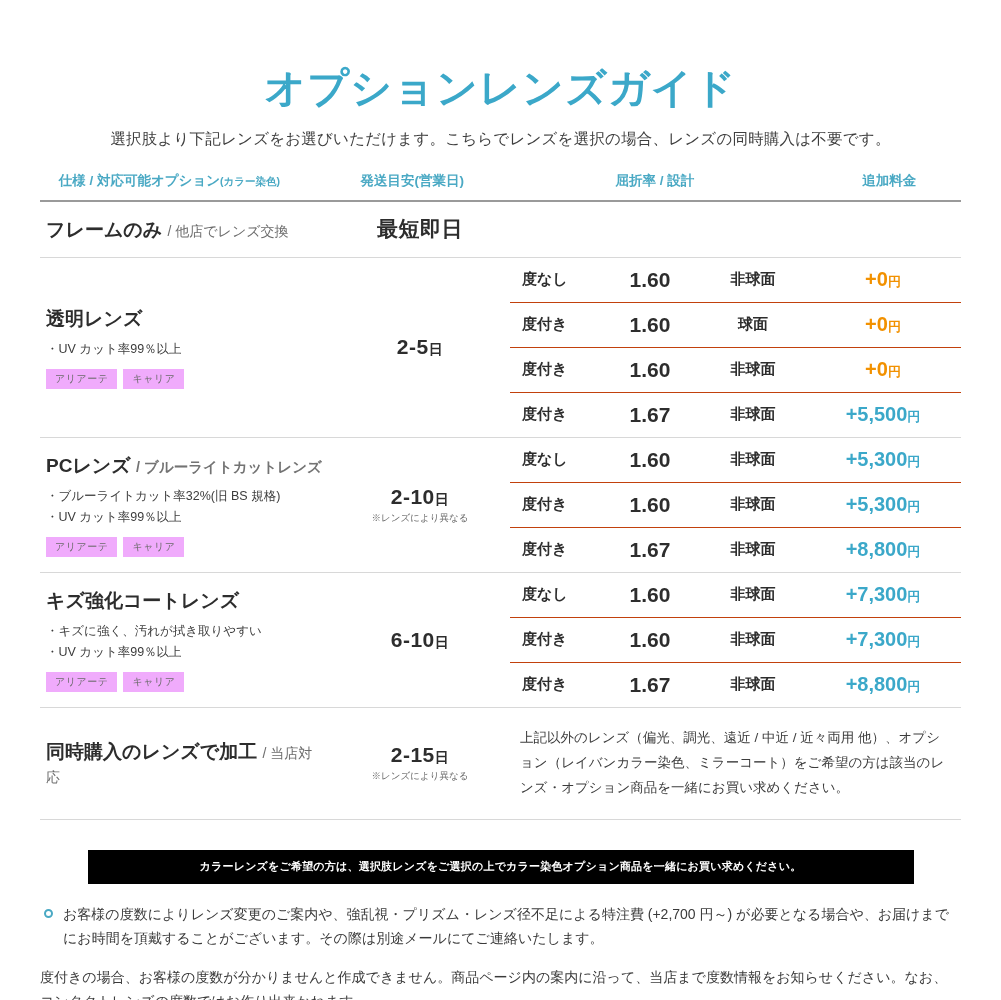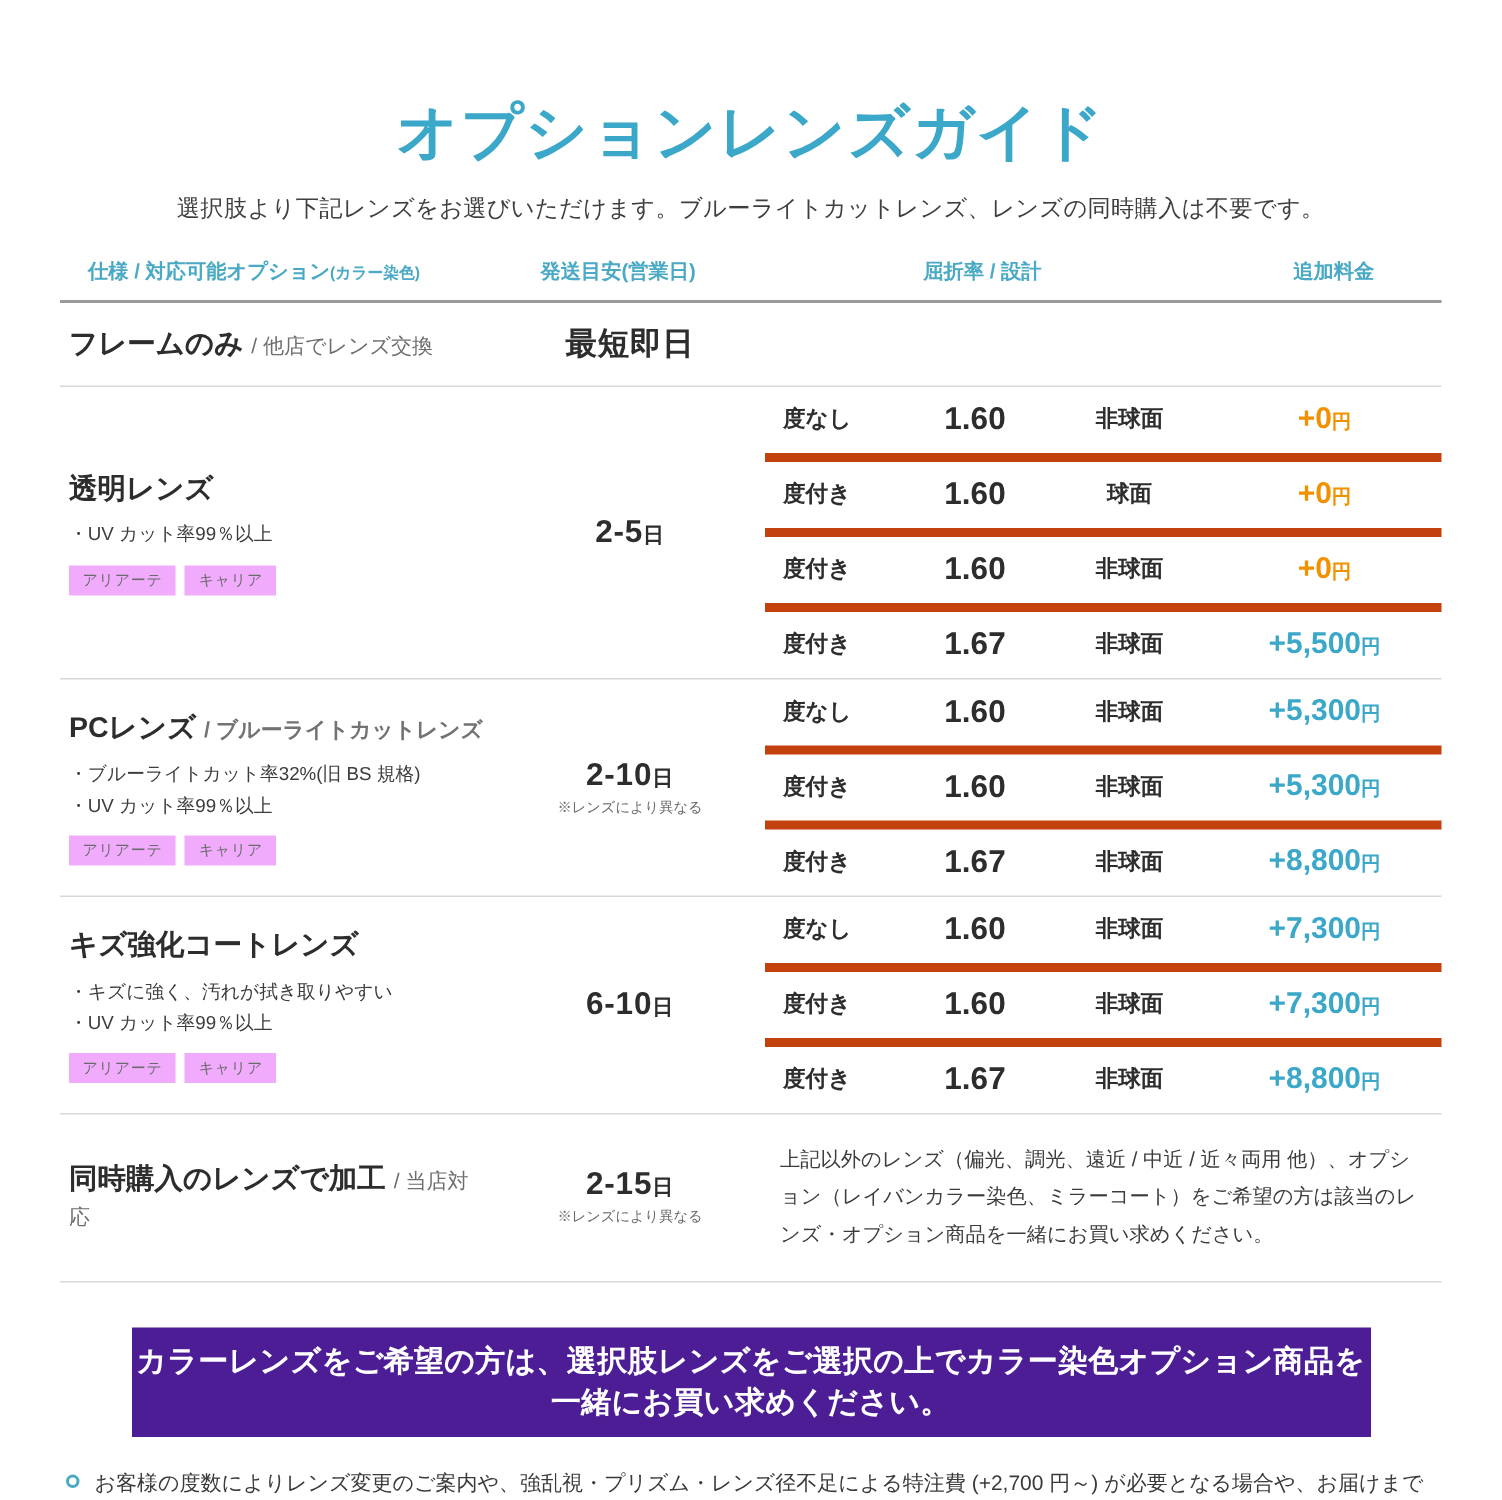--- a/index.html
+++ b/index.html
@@ -140,21 +140,21 @@
   .ship-note {
     font-size: 9.5px;
     color: #6a6a6a;
     margin-top: 3px;
   }
 
   .spec-row {
     display: flex;
     align-items: center;
     height: 44px;
-    border-bottom: 6px solid #c2410c;
+    border-bottom: 1px solid #c2410c;
   }
   .spec-row:last-child { border-bottom: none; }
   .spec-row .s1 {
     width: 92px;
     font-size: 15px;
     font-weight: bold;
     color: #2d2d2d;
     padding-left: 12px;
     box-sizing: border-box;
   }
@@ -186,24 +186,24 @@
     font-size: 13.5px;
     color: #3c3c3c;
     line-height: 1.85;
     padding: 18px 10px 18px 10px;
   }
 
   
   .banner {
     width: 826px;
     margin: 30px auto 0 auto;
-    background: #4c1d95;
+    background: #000000;
     color: #ffffff;
     text-align: center;
-    font-size: 20px;
+    font-size: 11px;
     font-weight: bold;
     padding: 9px 0 10px 0;
     letter-spacing: 0.2px;
   }
 
   
   .footnotes {
     width: 921px;
     margin: 18px auto 0 auto;
   }
@@ -226,21 +226,21 @@
     color: #3a3a3a;
     line-height: 1.75;
   }
 </style>
 </head>
 <body>
 
 <div class="page">
 
   <div class="title">オプションレンズガイド</div>
-  <div class="subtitle">選択肢より下記レンズをお選びいただけます。ブルーライトカットレンズ、レンズの同時購入は不要です。</div>
+  <div class="subtitle">選択肢より下記レンズをお選びいただけます。こちらでレンズを選択の場合、レンズの同時購入は不要です。</div>
 
   <div class="table">
 
     <div class="col-head">
       <div class="c1"><span>仕様 / 対応可能オプション</span><span class="small">(カラー染色)</span></div>
       <div class="c2">発送目安(営業日)</div>
       <div class="c3">屈折率 / 設計</div>
       <div class="c4">追加料金</div>
     </div>
 

